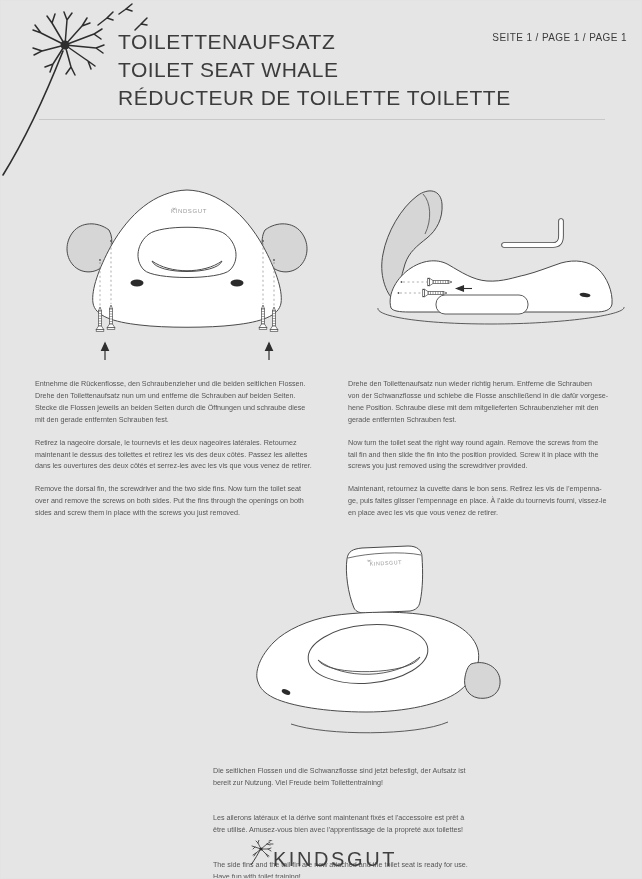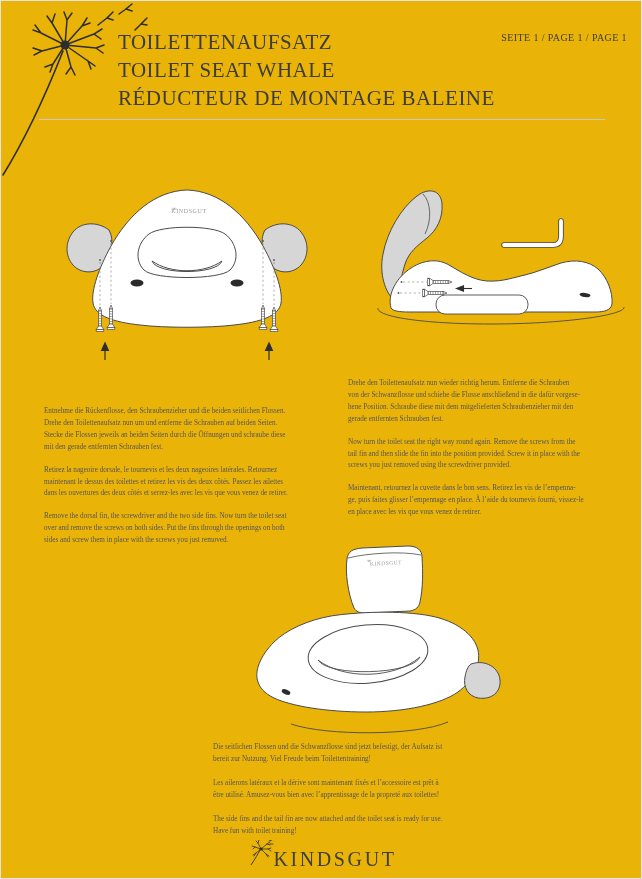--- a/index.html
+++ b/index.html
@@ -1,40 +1,40 @@
 <!DOCTYPE html>
 <html><head>
 <meta charset="utf-8">
 <style>
   html,body{margin:0;padding:0;background:#fff;}
   .page{
-    position:relative;width:642px;height:879px;background:#eab308;
-    font-family:Liberation Serif, serif;color:#3c3c3c;overflow:hidden;
+    position:relative;width:642px;height:879px;background:#e5e5e5;
+    font-family:Liberation Sans, sans-serif;color:#3c3c3c;overflow:hidden;
     box-sizing:border-box;border:1px solid #e3e3e3;
   }
   
   .brand-logo{position:absolute;left:0;top:0;width:160px;height:178px;}
   .title-block{position:absolute;left:117px;top:27px;font-size:21px;line-height:28px;
     letter-spacing:.5px;font-weight:400;color:#3c3c3c;}
   .page-indicator{position:absolute;top:31px;right:14px;font-size:10px;letter-spacing:.4px;color:#3c3c3c;}
   .divider{position:absolute;left:38px;top:118px;width:566px;height:1px;background:#c8c8c8;}
   .section-heading{position:absolute;left:38px;top:137px;font-size:11.5px;letter-spacing:.45px;color:#3c3c3c;}
   
   .fig1{position:absolute;left:36px;top:163px;width:300px;height:205px;}
   .fig2{position:absolute;left:338px;top:163px;width:300px;height:205px;}
   .fig3{position:absolute;left:215px;top:543px;width:300px;height:200px;}
   
   .col{position:absolute;top:377px;width:300px;font-size:7.2px;line-height:11.9px;
     letter-spacing:-0.02px;color:#565656;}
-  .col-left{left:43px;margin-top:28px;}
+  .col-left{left:34px;}
   .col-right{left:347px;}
   .para{margin:0 0 11px 0;white-space:pre-line;}
   .bottom-block{position:absolute;left:212px;top:741px;width:310px;font-size:7.2px;
     line-height:11.9px;letter-spacing:-0.02px;color:#565656;}
-  .bottom-block .para{margin-bottom:12px;}
+  .bottom-block .para{margin-bottom:12px;margin-top:23px;}
   
   .footer-logo{position:absolute;left:0;top:841px;width:642px;display:flex;
     justify-content:center;align-items:flex-start;}
   .footer-logo .mini-dandelion{width:26px;height:26px;transform:translate(3px,-2px);}
   .footer-text{font-size:20px;letter-spacing:2.6px;font-weight:400;color:#3f3f3f;padding-top:6px;}
   .drawing-stroke{stroke:#4a4a4a;fill:none;}
 </style>
 </head>
 <body>
 
@@ -58,21 +58,21 @@
       <path d="M64,44 L81,25 M86,17 L81,25 L89,22"></path>
       <path d="M97,24 L106,17 M112,11 L106,17 L112,19"></path>
       <path d="M118,13 L125,8 M131,3 L125,8 L131,10"></path>
       <path d="M134,29 L140,23 M146,17 L140,23 L146,24"></path>
     </g>
   </svg>
 
   <div class="title-block">
     <div>TOILETTENAUFSATZ</div>
     <div>TOILET SEAT WHALE</div>
-    <div>RÉDUCTEUR DE MONTAGE BALEINE</div>
+    <div>RÉDUCTEUR DE TOILETTE TOILETTE</div>
   </div>
 
   <div class="page-indicator">SEITE 1 / PAGE 1 / PAGE 1</div>
 
   <div class="divider"></div>
 
 
   <svg class="fig1" viewBox="0 0 300 205">
     <defs>
       <g id="screwV">

